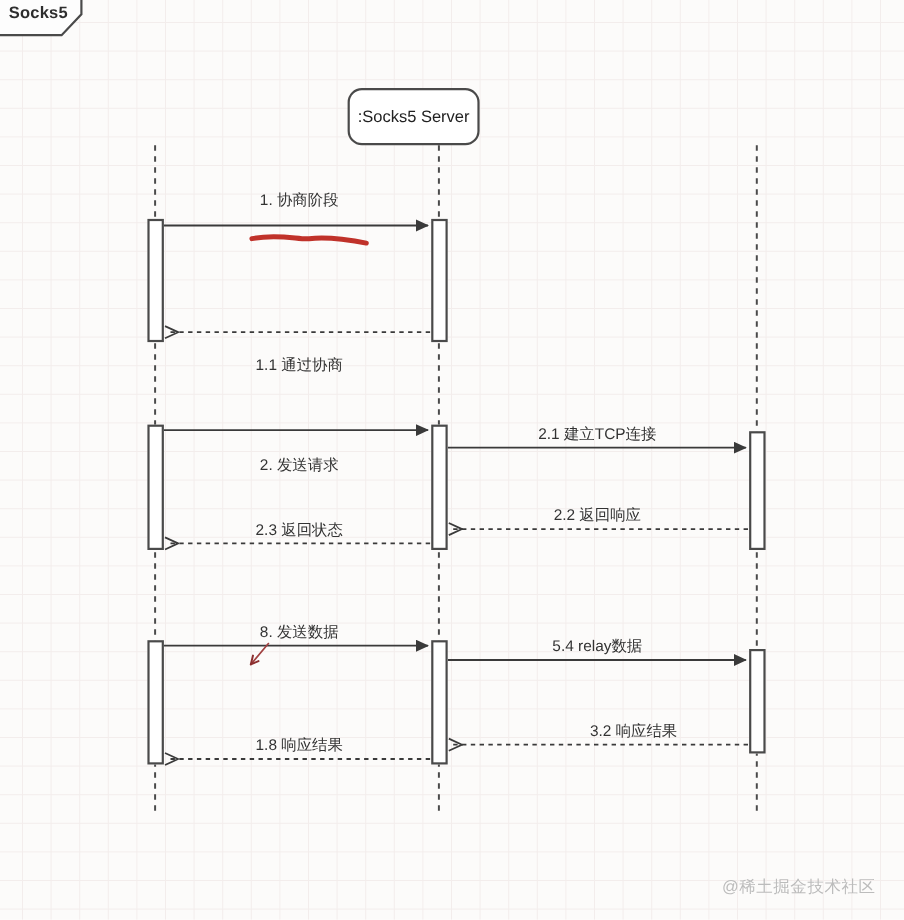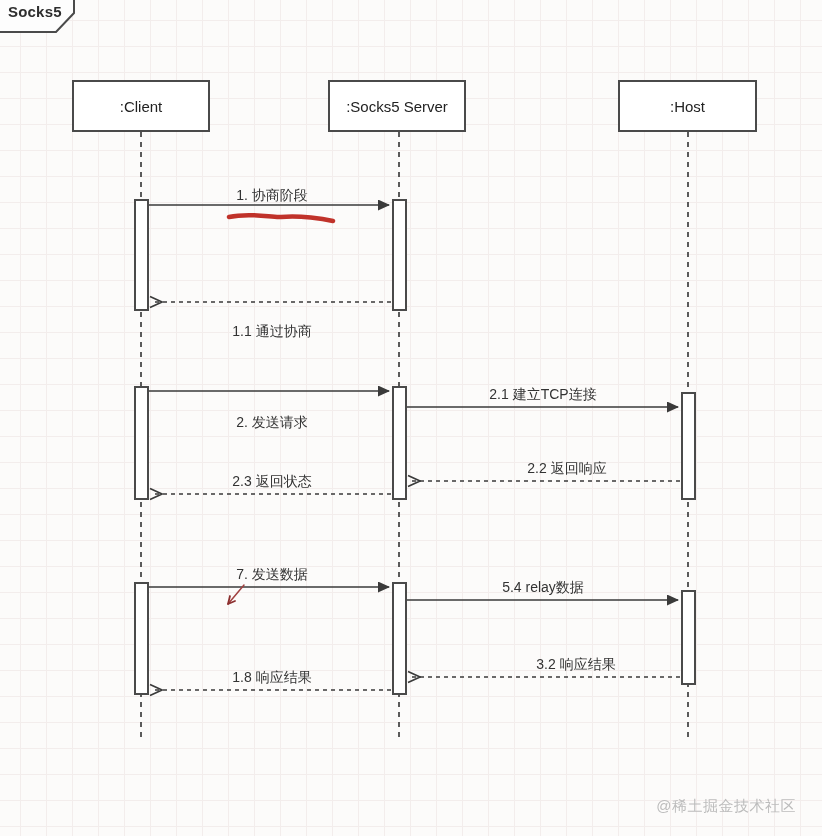--- a/index.html
+++ b/index.html
@@ -28,21 +28,21 @@
   }
 
   
   .actor{
     position:absolute;top:80px;height:52px;
     background:#fff;border:2px solid #4a4a4a;
     display:flex;align-items:center;justify-content:center;
     font-size:15px;color:#222;box-sizing:border-box;
   }
   .actor.client{left:72px;width:138px;}
-  .actor.server{left:328px;width:138px;}
+  .actor.server{left:316px;width:120px;border-radius:13px;}
   .actor.host{left:618px;width:139px;}
 
   
   .bar{
     position:absolute;width:15px;background:#fff;
     border:2px solid #4a4a4a;box-sizing:border-box;
   }
 
   
   .msg{
@@ -120,45 +120,39 @@
     </g>
   </svg>
 
   <div class="frame-tag">
     <svg width="78" height="38" viewBox="0 0 78 38">
       <polygon points="0,0 76,0 76,17 58,36 0,36" fill="#fdfdfd" stroke="#4a4a4a" stroke-width="2"></polygon>
     </svg>
     <span class="txt">Socks5</span>
   </div>
 
-  <div class="actor client">
-    <span>:Client</span>
-  </div>
   <div class="actor server">
     <span>:Socks5 Server</span>
-  </div>
-  <div class="actor host">
-    <span>:Host</span>
   </div>
 
   <div class="bar" style="left:134px;top:199px;height:112px;"></div>
   <div class="bar" style="left:392px;top:199px;height:112px;"></div>
   <div class="bar" style="left:134px;top:386px;height:114px;"></div>
   <div class="bar" style="left:392px;top:386px;height:114px;"></div>
   <div class="bar" style="left:681px;top:392px;height:108px;"></div>
   <div class="bar" style="left:134px;top:582px;height:113px;"></div>
   <div class="bar" style="left:392px;top:582px;height:113px;"></div>
   <div class="bar" style="left:681px;top:590px;height:95px;"></div>
 
-  <div class="msg" style="left:272px;top:187px;">1. 协商阶段</div>
+  <div class="msg" style="left:272px;top:173px;">1. 协商阶段</div>
   <div class="msg" style="left:272px;top:281px;margin-top:42px;">1.1 通过协商</div>
   <div class="msg" style="left:272px;top:370px;margin-top:44px;">2. 发送请求</div>
   <div class="msg" style="left:543px;top:386px;">2.1 建立TCP连接</div>
-  <div class="msg" style="left:567px;top:460px;">2.2 返回响应</div>
+  <div class="msg" style="left:543px;top:460px;">2.2 返回响应</div>
   <div class="msg" style="left:272px;top:473px;">2.3 返回状态</div>
-  <div class="msg" style="left:272px;top:566px;">7. 发送数据</div>
+  <div class="msg" style="left:272px;top:566px;">8. 发送数据</div>
   <div class="msg" style="left:543px;top:579px;">5.4 relay数据</div>
   <div class="msg" style="left:543px;top:656px;margin-left:33px;">3.2 响应结果</div>
   <div class="msg" style="left:272px;top:669px;">1.8 响应结果</div>
 
   <div class="watermark">@稀土掘金技术社区</div>
 
 </div>
 
 </body></html>

